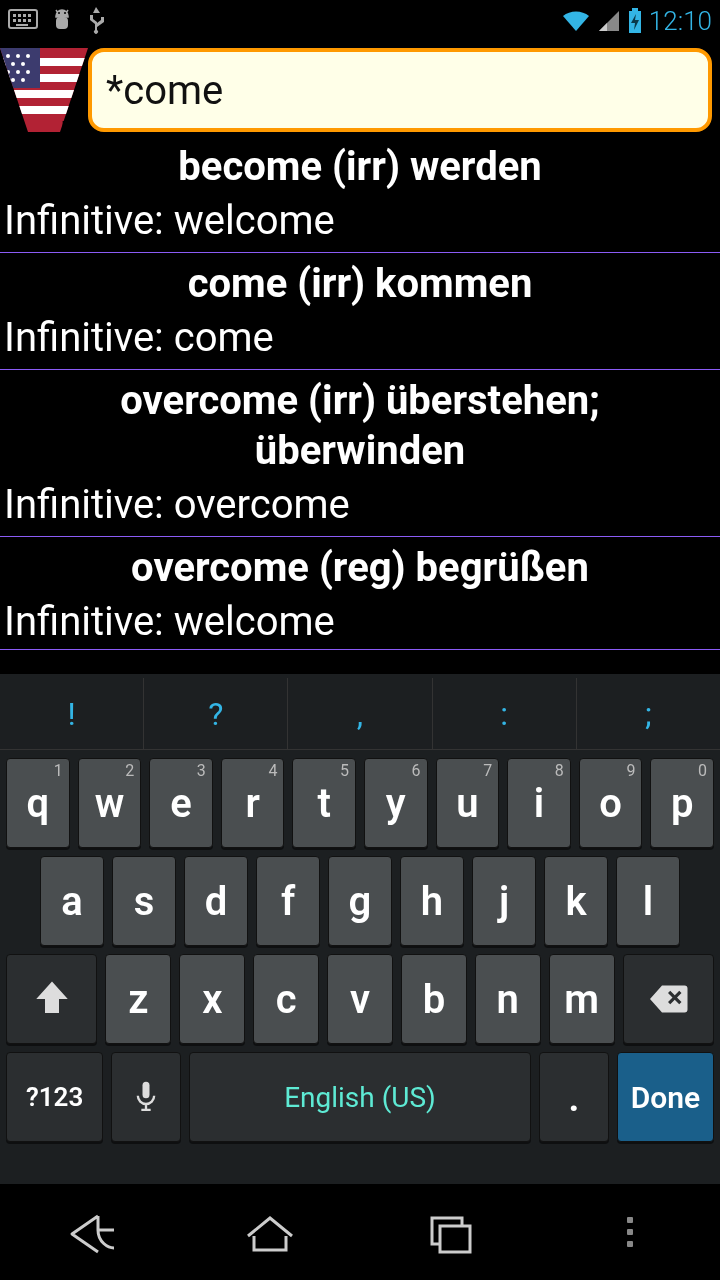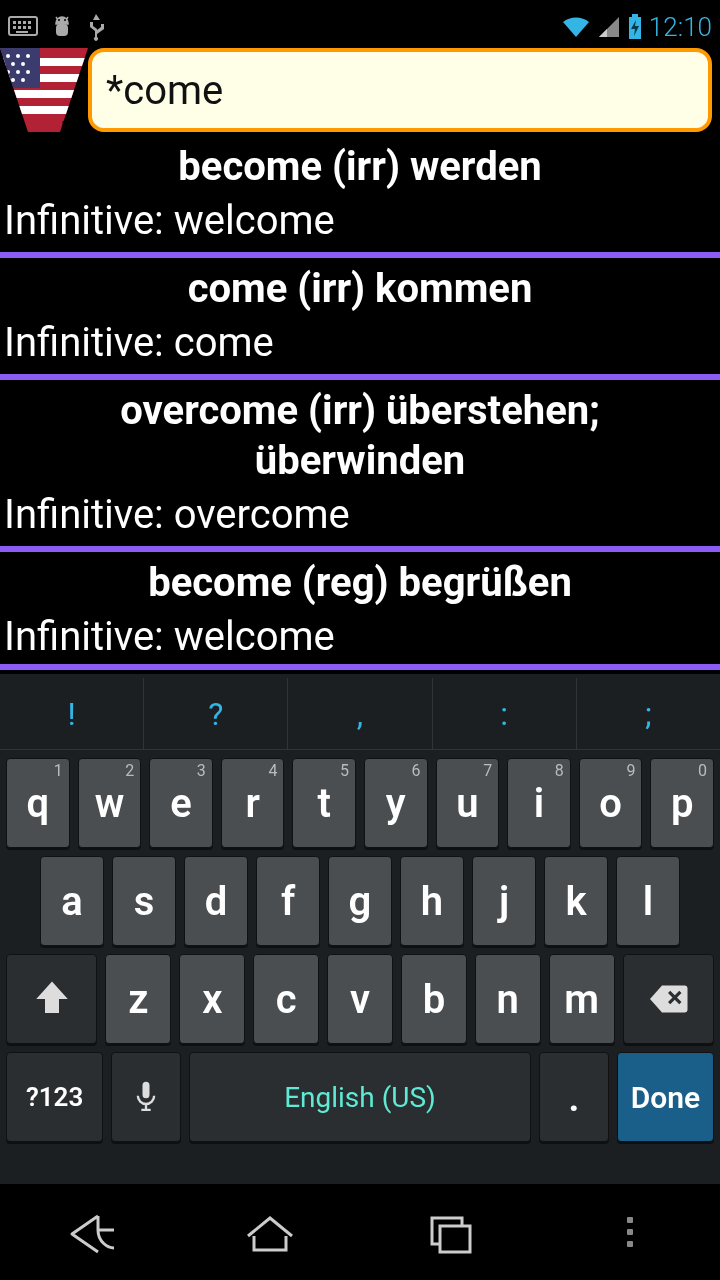--- a/index.html
+++ b/index.html
@@ -8,21 +8,21 @@
     background: #000;
     font-family: Roboto, "Helvetica Neue", Arial, sans-serif;
     color: #fff;
     position: relative;
   }
   
   .status-bar {
     height: 42px;
     background: #000;
     display: flex;
-    align-items: flex-end;
+    align-items: center;
     justify-content: space-between;
     padding: 0 8px;
     font-size: 26px;
   }
   .status-left { display: flex; gap: 12px; align-items: center; color: #aaa; }
   .status-right { display: flex; gap: 6px; align-items: center; color: #33b5e5; font-weight: 300; }
   .status-right .grey { color: #888; }
   .status-icon svg { display:block; }
   
   .search-row {
@@ -63,21 +63,21 @@
     line-height: 1.25;
   }
   .result-sub {
     font-size: 40px;
     font-weight: 400;
     color: #fff;
     padding: 2px 4px 6px;
     line-height: 1.25;
   }
   .divider {
-    border-bottom: 6px solid #8b5cf6;
+    border-bottom: 1px solid #8b5cf6;
   }
   .clipped {
     height: 54px;
     overflow: hidden;
   }
   
   .keyboard {
     position: absolute;
     left: 0; right: 0; bottom: 96px;
     height: 510px;
@@ -250,21 +250,21 @@
   </div>
   <div class="divider">
     <div class="result-title">come (irr) kommen</div>
     <div class="result-sub">Infinitive: come</div>
   </div>
   <div class="divider">
     <div class="result-title">overcome (irr) überstehen; überwinden</div>
     <div class="result-sub">Infinitive: overcome</div>
   </div>
   <div class="divider">
-    <div class="result-title">become (reg) begrüßen</div>
+    <div class="result-title">overcome (reg) begrüßen</div>
     <div class="result-sub clipped">Infinitive: welcome</div>
   </div>
 </div>
 
 <div class="keyboard">
   <div class="sug-row">
     <div>!</div>
     <div>?</div>
     <div>,</div>
     <div>:</div>

